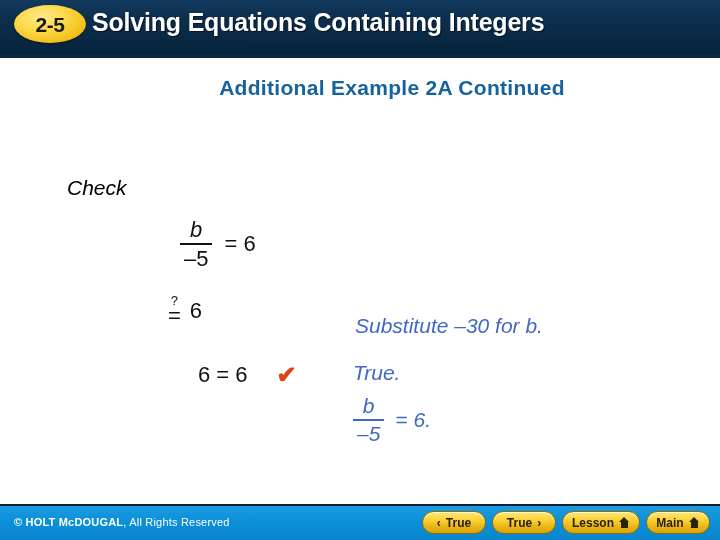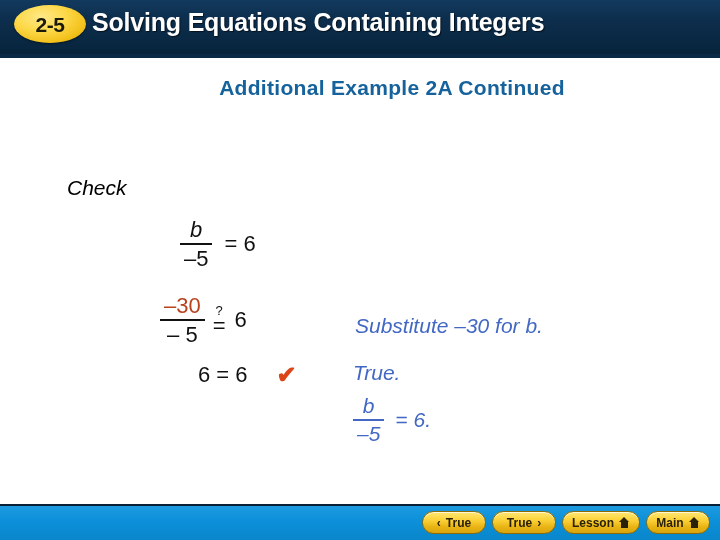--- a/index.html
+++ b/index.html
@@ -256,25 +256,20 @@
 <div class="math-row" id="row-check-1">
   <span class="frac">
     <span class="num ital">b</span>
     <span class="bar"></span>
     <span class="den">–5</span>
   </span>
   <span class="eqpart">= 6</span>
 </div>
 
 <div class="math-row" id="row-check-2">
-  <span class="frac">
-    <span class="num num-red">–30</span>
-    <span class="bar"></span>
-    <span class="den">– 5</span>
-  </span>
   <span class="qeq">
     <span class="q">?</span>
     <span class="eq">=</span>
   </span>
   <span class="six">6</span>
 </div>
 
 <div class="math-row" id="row-check-3">
   <span>6 = 6</span>
   <span id="check-mark">✔</span>
@@ -285,20 +280,23 @@
 <div id="annot-frac-row">
   <span class="frac">
     <span class="num">b</span>
     <span class="bar"></span>
     <span class="den">–5</span>
   </span>
   <span class="eqpart">= 6.</span>
 </div>
 
 <div id="footer-bar">
+  <div id="copyright">
+    <b>© HOLT McDOUGAL</b><span>, All Rights Reserved</span>
+  </div>
   <div id="nav-buttons">
 
     <div class="nav-btn">
       <span class="glyph">‹</span>
       <span>True</span>
     </div>
 
     <div class="nav-btn">
       <span>True</span>
       <span class="glyph">›</span>

